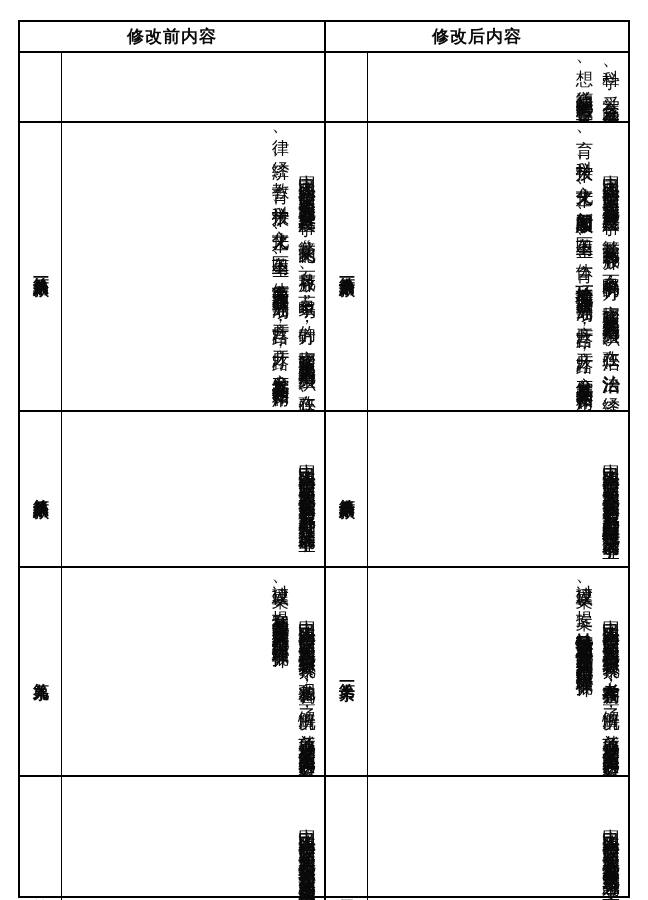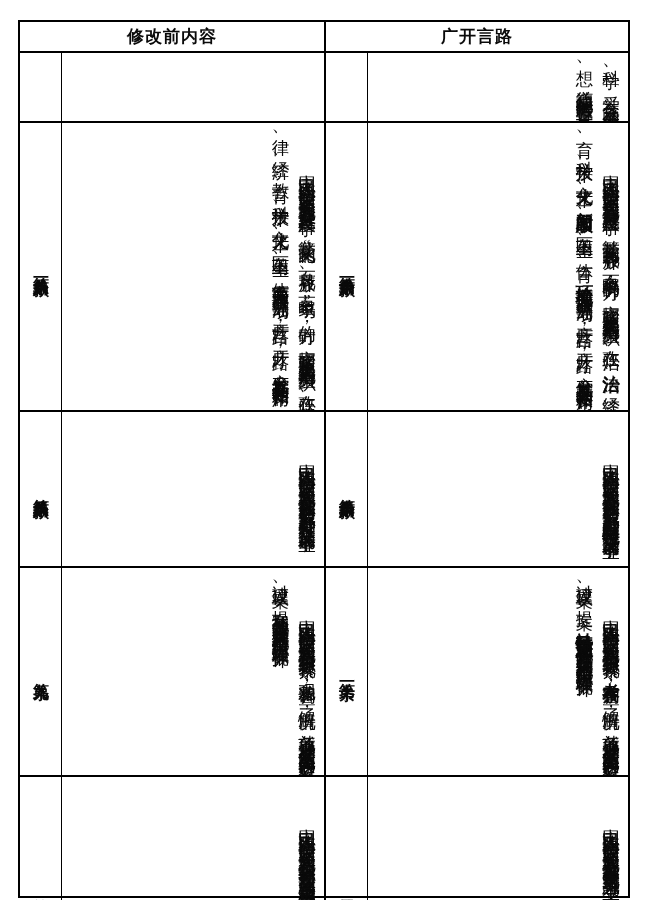--- a/index.html
+++ b/index.html
@@ -139,21 +139,21 @@
 </style>
 </head>
 <body>
 
 <div id="page">
 
   <div class="doc-table">
 
     <div class="thead">
       <div class="th th-before">修改前内容</div>
-      <div class="th th-after">广开言路</div>
+      <div class="th th-after">修改后内容</div>
     </div>
 
     <div class="tbody">
 
       <div class="trow r1">
         <div class="half half-before">
           <div class="lbl-cell lbl-empty">
             <span class="lbl-text"></span>
           </div>
           <div class="body-cell">

